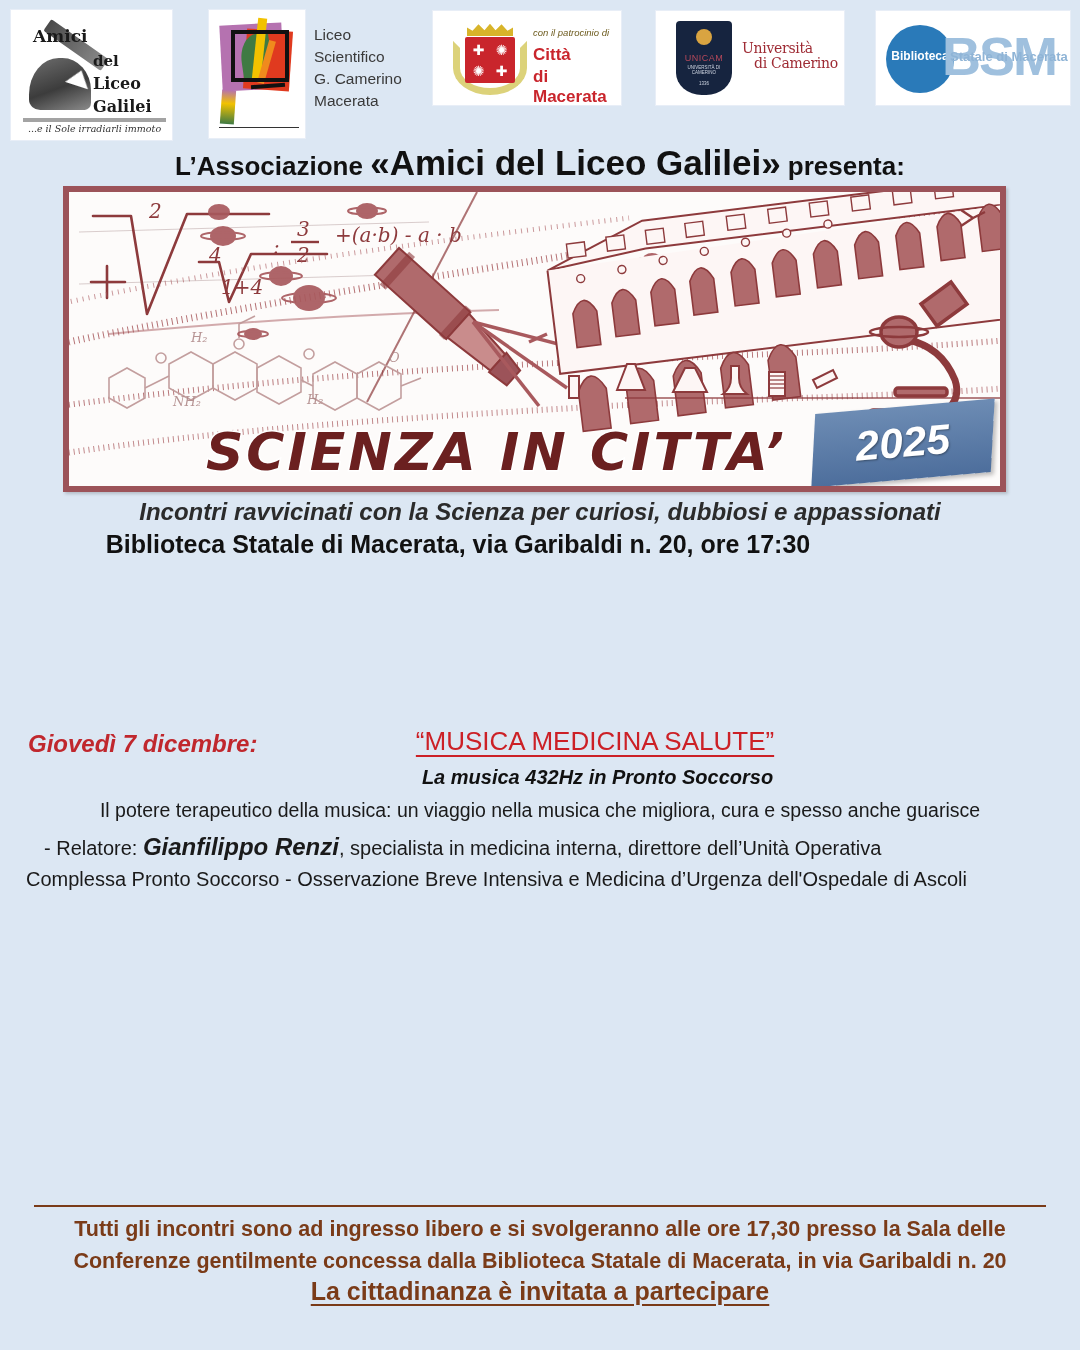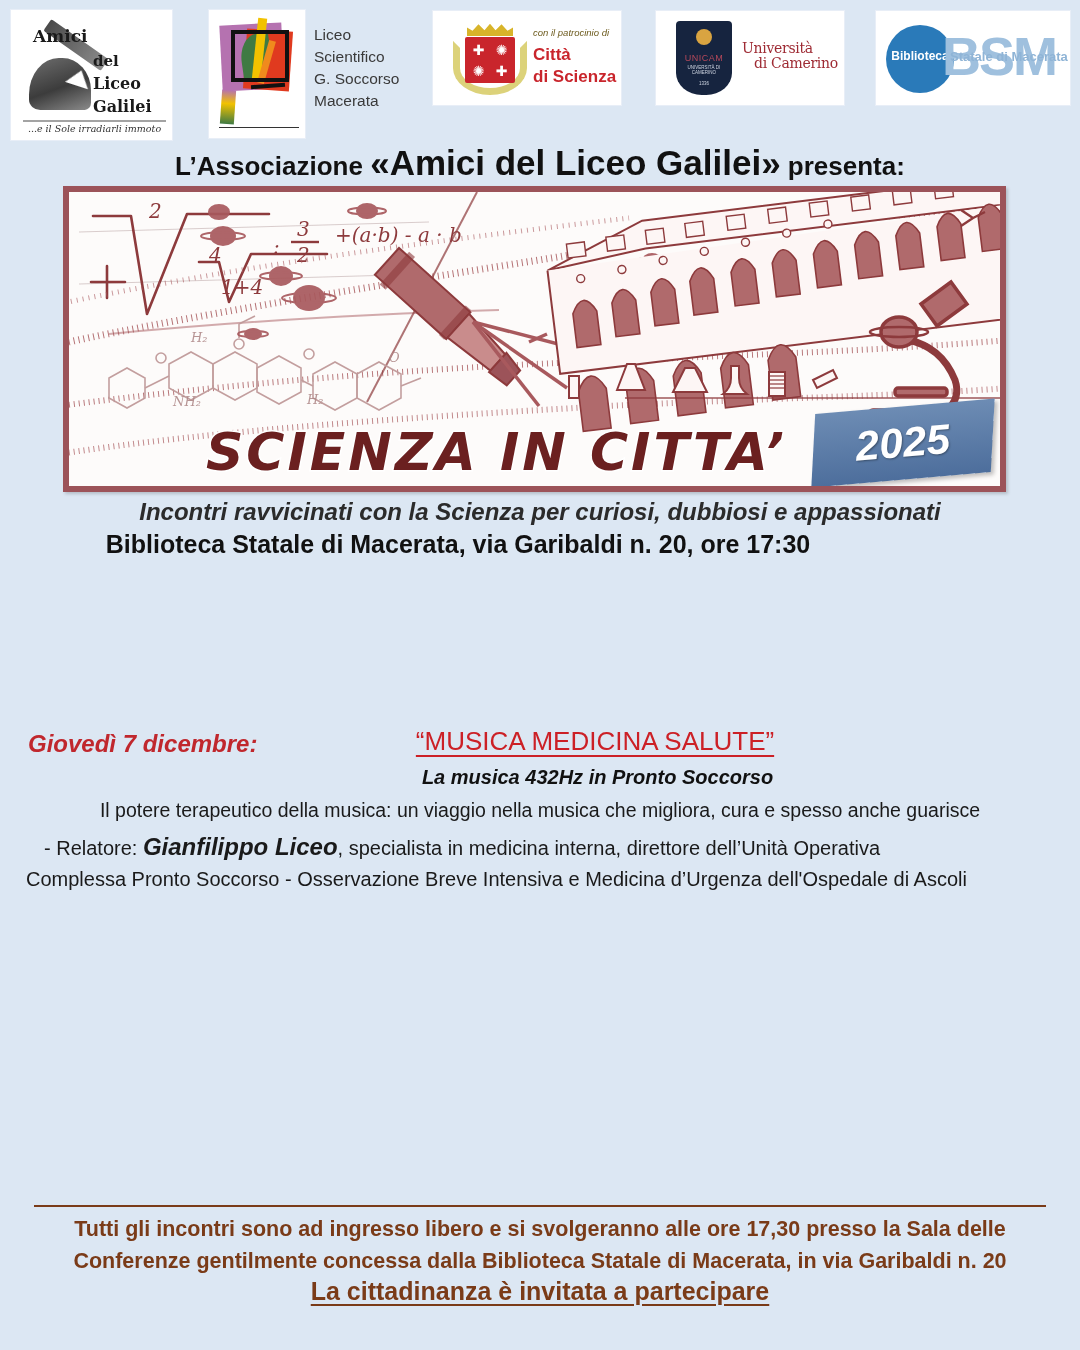--- a/index.html
+++ b/index.html
@@ -30,21 +30,21 @@
   
   #logo-amici { left: 10px; top: 9px; width: 163px; height: 132px; padding: 4px; }
   .amici-inner { width: 100%; height: 100%; position: relative; }
   .amici-text { position:absolute; font-family: "DejaVu Serif", serif; color:#1a1a1a; font-weight:700; }
   .amici-l1 { left: 18px; top: 12px; font-size: 17px; }
   .amici-l2 { left: 78px; top: 38px; font-size: 15px; }
   .amici-l3 { left: 78px; top: 60px; font-size: 16px; }
   .amici-l4 { left: 78px; top: 83px; font-size: 16px; }
   .amici-tag {
     position: absolute; left: 8px; bottom: 2px; width: 143px;
-    border-top: 2px solid #a3a3a3; padding-top: 1px;
+    border-top: 4px solid #a3a3a3; padding-top: 1px;
     font-family: "DejaVu Serif", serif; font-style: italic;
     font-size: 9.5px; color: #333; text-align: center;
   }
   .scope {
     position: absolute; left: 26px; top: 24px; width: 70px; height: 14px;
     background: linear-gradient(90deg,#4a4a4a,#8d8d8d);
     transform: rotate(35deg); border-radius: 2px;
   }
   .scope-cap {
     position: absolute; left: 52px; top: 56px; width: 0; height: 0;
@@ -244,39 +244,39 @@
       <div class="stroke-orange"></div>
       <div class="frame-black"></div>
       <div class="tick"></div>
       <div class="small-strip"></div>
       <div class="baseline"></div>
     </div>
   </div>
   <div class="liceo-label">
     <div>Liceo</div>
     <div>Scientifico</div>
-    <div>G. Soccorso</div>
+    <div>G. Camerino</div>
     <div>Macerata</div>
   </div>
 
   <div class="logo-box" id="logo-citta">
     <div class="citta-inner">
       <div class="crest">
         <div class="wreath"></div>
         <div class="crown"></div>
         <div class="shield">
           <div class="cell">✚</div>
           <div class="cell">✺</div>
           <div class="cell">✺</div>
           <div class="cell">✚</div>
         </div>
       </div>
       <div class="patroc">con il patrocinio di</div>
       <div class="citta-l1">Città</div>
-      <div class="citta-l2">di Scienza</div>
+      <div class="citta-l2">di Macerata</div>
     </div>
   </div>
 
   <div class="logo-box" id="logo-unicam">
     <div class="unicam-inner">
       <div class="unicam-shield">
         <div class="unicam-emblem"></div>
         <div class="unicam-word">UNICAM</div>
         <div class="unicam-sub">UNIVERSITÀ DI CAMERINO</div>
         <div class="unicam-year">1336</div>
@@ -486,21 +486,21 @@
 
 <div class="sub-italic">Incontri ravvicinati con la Scienza per curiosi, dubbiosi e appassionati</div>
 <div class="sub-bold">Biblioteca Statale di Macerata, via Garibaldi n. 20, ore 17:30</div>
 
 <div class="event">
   <div class="event-date">Giovedì 7 dicembre:</div>
   <div class="event-title">“MUSICA MEDICINA SALUTE”</div>
   <div class="event-subtitle">La musica 432Hz in Pronto Soccorso</div>
   <div class="event-desc">Il potere terapeutico della musica: un viaggio nella musica che migliora, cura e  spesso anche guarisce</div>
   <div class="event-speaker">
-    <span class="l1"><span>-  Relatore: </span><span class="name">Gianfilippo Liceo</span><span>, specialista in medicina interna, direttore dell’Unità Operativa</span></span>
+    <span class="l1"><span>-  Relatore: </span><span class="name">Gianfilippo Renzi</span><span>, specialista in medicina interna, direttore dell’Unità Operativa</span></span>
     <span class="l2">Complessa Pronto Soccorso - Osservazione Breve Intensiva e Medicina d’Urgenza dell'Ospedale di Ascoli</span>
   </div>
 </div>
 
 <div class="footer-rule"></div>
 <div class="footer-text">
   <span>Tutti gli incontri sono ad ingresso libero e si svolgeranno alle ore 17,30 presso la Sala delle</span>
   <span>Conferenze gentilmente concessa dalla Biblioteca Statale di Macerata, in via Garibaldi n. 20</span>
 </div>
 <div class="footer-invite">La cittadinanza è invitata a partecipare</div>

